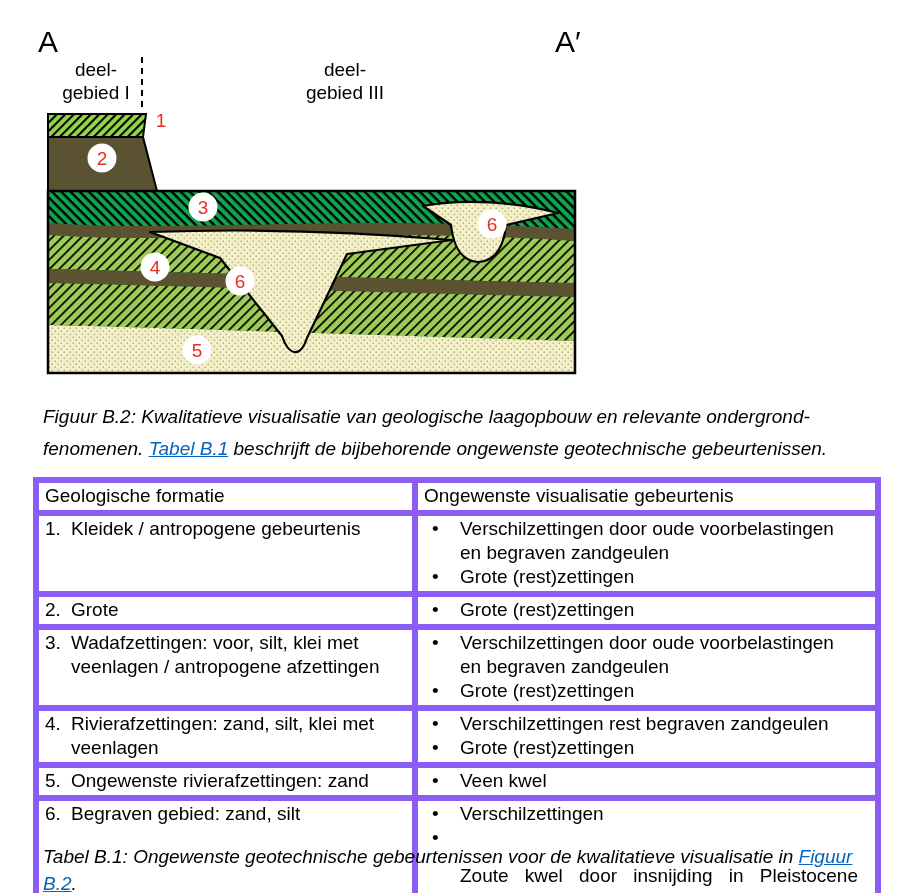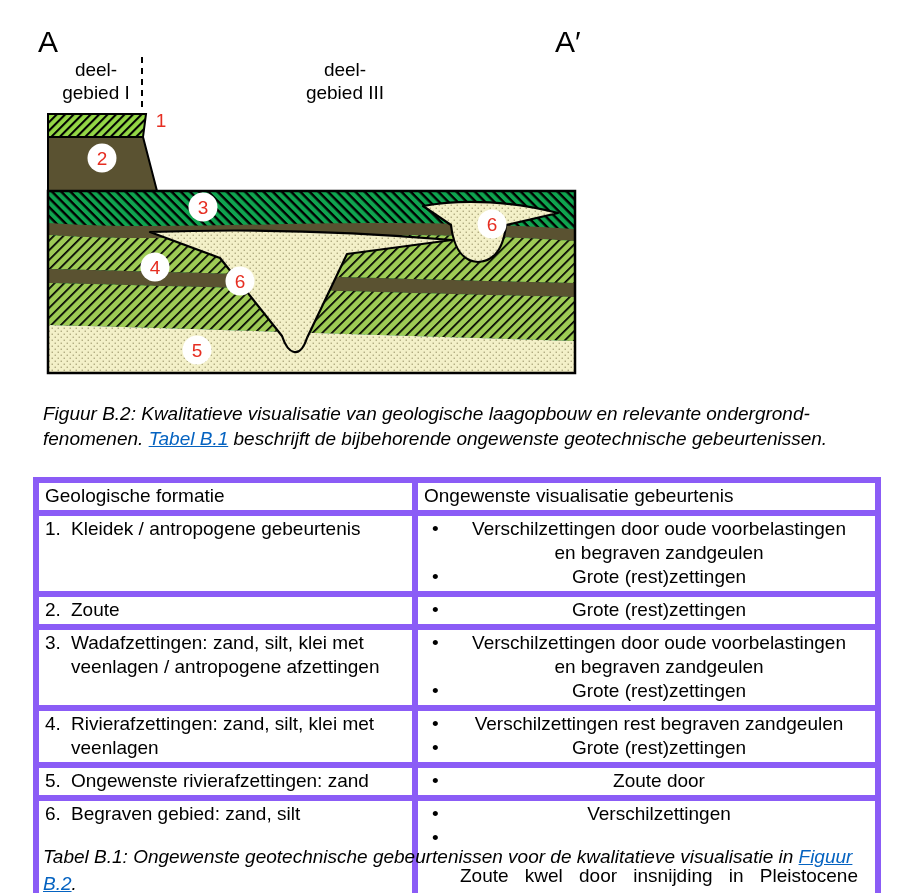--- a/index.html
+++ b/index.html
@@ -5,21 +5,21 @@
   html,body { margin:0; padding:0; background:#ffffff; }
   .page {
     position:relative; width:914px; height:893px; background:#ffffff;
     font-family:"Liberation Sans", sans-serif; color:#000; overflow:hidden;
   }
   svg.diagram { position:absolute; left:0; top:0; }
   svg.diagram text { font-family:"Liberation Sans", sans-serif; }
 
   .fig-caption {
     position:absolute; left:43px; top:401px; width:846px;
-    font-size:19px; font-style:italic; line-height:25px;
+    font-size:19px; font-style:italic; line-height:32px;
   }
   .tab-caption {
     position:absolute; left:43px; top:843px; width:846px;
     font-size:19px; font-style:italic; line-height:27px;
   }
   a.doc-link { color:#0563c1; text-decoration:underline; cursor:pointer; }
 
   table.data-table {
     position:absolute; left:33px; top:477px; width:842px;
     border-collapse:collapse; table-layout:fixed;
@@ -31,21 +31,21 @@
   }
   table.data-table th { padding-left:6px; height:22px; }
   col.c1 { width:379px; } col.c2 { width:463px; }
 
   .formation { display:flex; }
   .formation .num { width:30px; flex:0 0 30px; padding-left:4px; box-sizing:border-box; }
   .formation .ftext { flex:1; padding-right:4px; }
 
   .event-line { display:flex; }
   .event-line .bullet { width:40px; flex:0 0 40px; padding-left:12px; box-sizing:border-box; }
-  .event-line .etext { flex:1; padding-right:3px;text-align:center; }
+  .event-line .etext { flex:1; padding-right:3px; }
   .event-line .etext.justify { text-align:justify;margin-top:38px; }
 </style>
 </head>
 <body>
 
 <div class="page">
 
   <svg class="diagram" width="610" height="396" viewBox="0 0 610 396">
     <defs>
       <pattern id="hatchDark" width="6.5" height="6.5" patternUnits="userSpaceOnUse" patternTransform="rotate(45)">
@@ -145,35 +145,35 @@
             <div class="event-line">
               <span class="bullet">•</span>
               <span class="etext">Grote (rest)zettingen</span>
             </div>
           </td>
         </tr>
         <tr>
           <td>
             <div class="formation">
               <span class="num">2.</span>
-              <span class="ftext">Zoute</span>
+              <span class="ftext">Grote</span>
             </div>
           </td>
           <td>
             <div class="event-line">
               <span class="bullet">•</span>
               <span class="etext">Grote (rest)zettingen</span>
             </div>
           </td>
         </tr>
         <tr>
           <td>
             <div class="formation">
               <span class="num">3.</span>
-              <span class="ftext">Wadafzettingen: zand, silt, klei met veenlagen / antropogene afzettingen</span>
+              <span class="ftext">Wadafzettingen: voor, silt, klei met veenlagen / antropogene afzettingen</span>
             </div>
           </td>
           <td>
             <div class="event-line">
               <span class="bullet">•</span>
               <span class="etext">Verschilzettingen door oude voorbelastingen en begraven zandgeulen</span>
             </div>
             <div class="event-line">
               <span class="bullet">•</span>
               <span class="etext">Grote (rest)zettingen</span>
@@ -201,21 +201,21 @@
         <tr>
           <td>
             <div class="formation">
               <span class="num">5.</span>
               <span class="ftext">Ongewenste rivierafzettingen: zand</span>
             </div>
           </td>
           <td>
             <div class="event-line">
               <span class="bullet">•</span>
-              <span class="etext">Zoute door</span>
+              <span class="etext">Veen kwel</span>
             </div>
           </td>
         </tr>
         <tr>
           <td>
             <div class="formation">
               <span class="num">6.</span>
               <span class="ftext">Begraven gebied: zand, silt</span>
             </div>
           </td>

